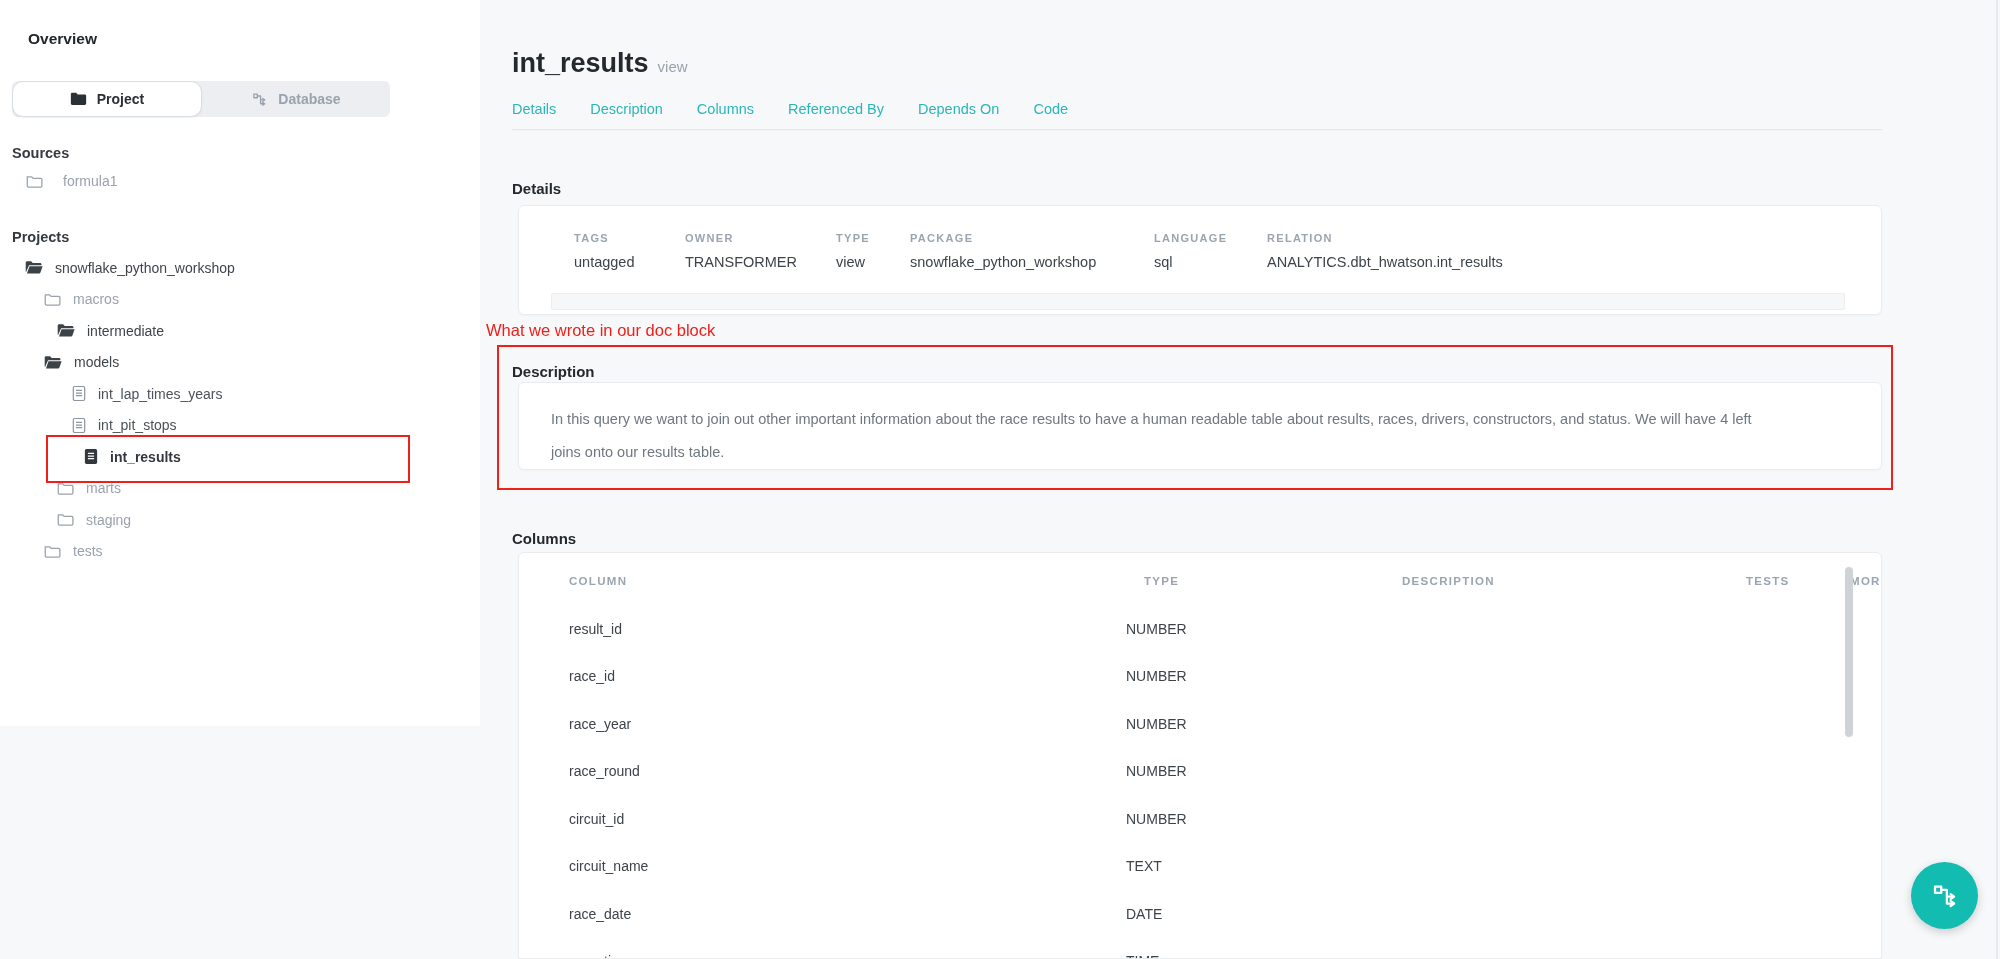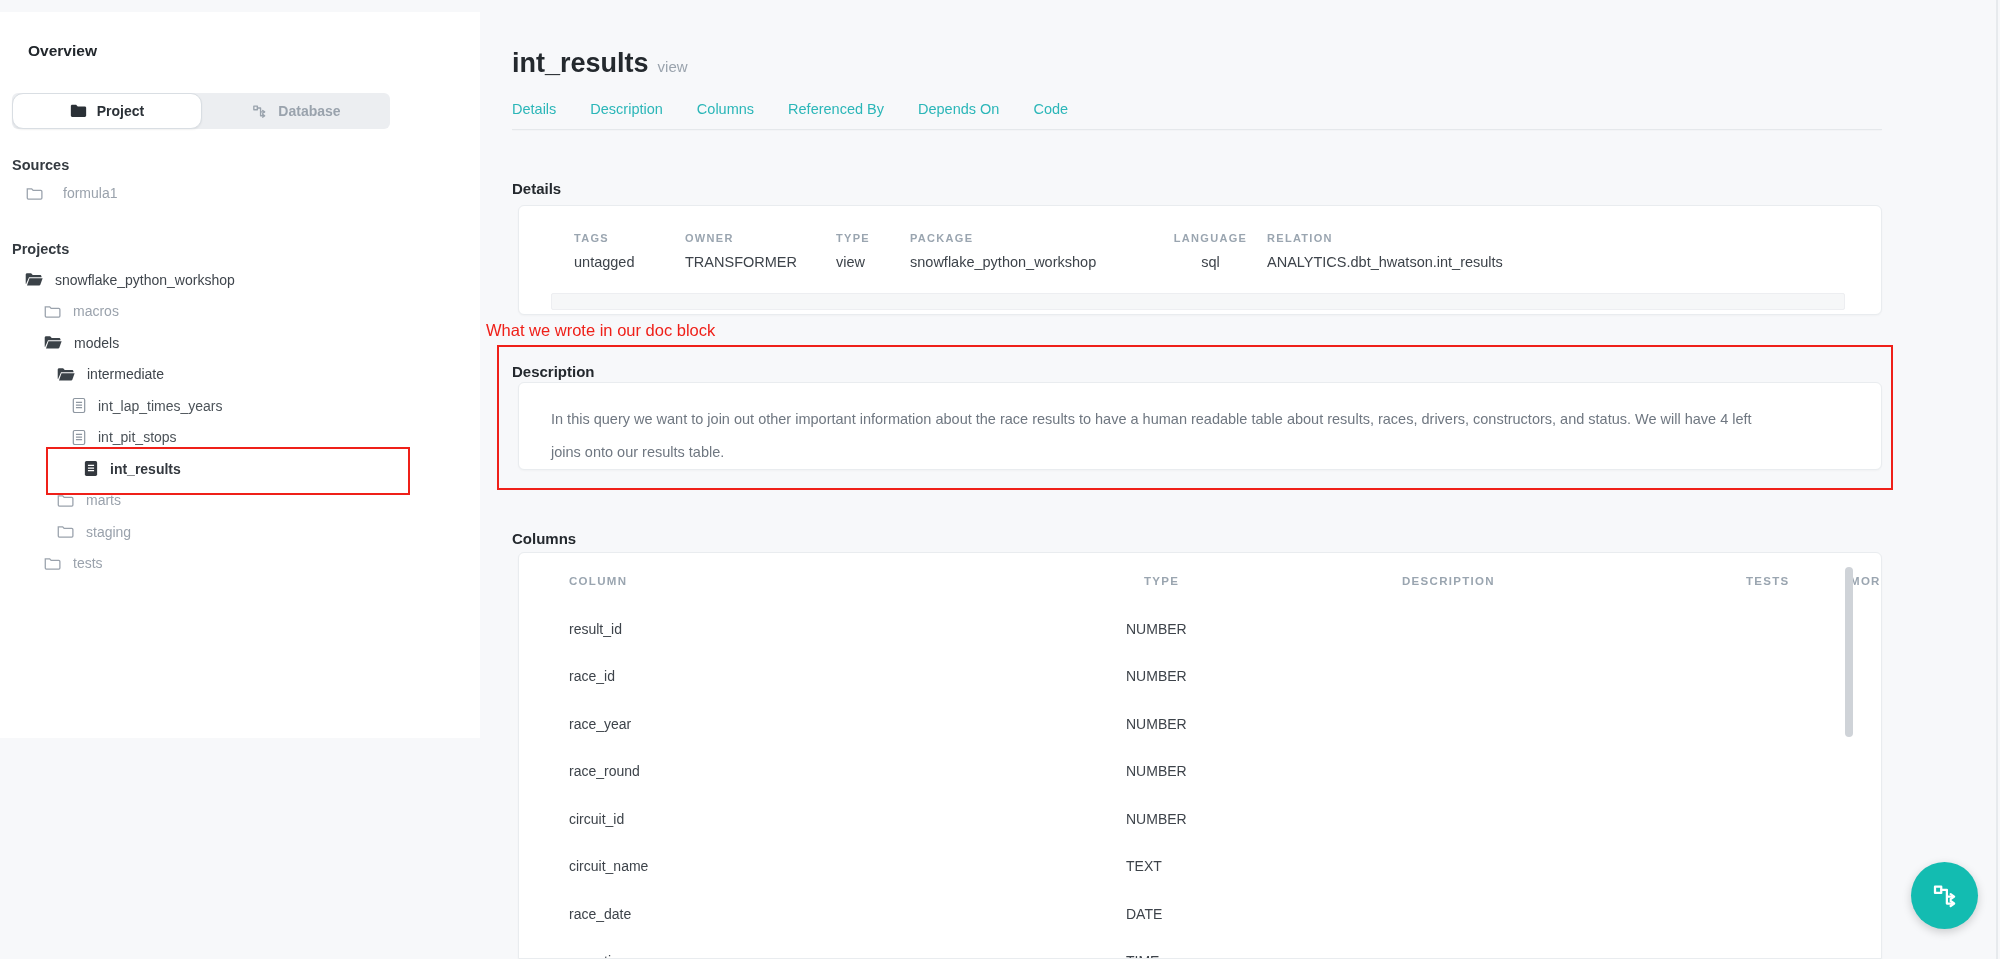--- a/index.html
+++ b/index.html
@@ -1,19 +1,19 @@
 <!DOCTYPE html>
 <html><head>
 <meta charset="utf-8">
 <style>
   html,body{margin:0;padding:0;background:#fff;}
   .page{position:relative;width:2000px;height:959px;overflow:hidden;background:#f7f8fa;
         font-family:"Liberation Sans",sans-serif;color:#24292e;}
   
-  .sidebar{position:absolute;left:0;top:12px;width:480px;height:726px;background:#ffffff;}
+  .sidebar{position:absolute;left:0;top:0;width:480px;height:726px;background:#ffffff;}
   .sb-heading{position:absolute;left:28px;top:30px;font-size:15.5px;font-weight:700;color:#22272c;}
   .toggle{position:absolute;left:12px;top:81px;width:378px;height:36px;background:#eceef1;border-radius:6px;}
   .toggle .seg{position:absolute;top:0;height:36px;display:flex;align-items:center;justify-content:center;
                gap:10px;font-size:14px;border:none;background:transparent;cursor:pointer;
                font-family:inherit;}
   .seg.active{left:0;width:190px;background:#fff;border:1px solid #d9dee3;border-radius:11px;
               box-shadow:0 1px 2px rgba(0,0,0,.06);font-weight:700;color:#2a3036;box-sizing:border-box;}
   .seg.inactive{left:190px;width:188px;color:#9aa3ad;font-weight:600;}
   .section-label{position:absolute;left:12px;font-size:14.5px;font-weight:700;color:#343a40;}
   .lbl-sources{top:145px;} .lbl-projects{top:229px;}
@@ -38,21 +38,21 @@
   .tab{font-size:14.5px;color:#2bb6b8;text-decoration:none;cursor:pointer;}
   .divider{position:absolute;left:512px;top:129px;width:1370px;height:1px;background:#e5e8eb;
            box-shadow:0 1px 1px rgba(0,0,0,.02);}
   .sec-heading{position:absolute;font-size:15px;font-weight:700;color:#24292e;}
   .card{position:absolute;background:#fff;border:1px solid #e9ecef;border-radius:6px;
         box-shadow:0 1px 2px rgba(0,0,0,.03);box-sizing:border-box;}
   .h-details{left:512px;top:168px;}
   .details-card{left:518px;top:205px;width:1364px;height:110px;padding-left:9px;}
   .fields{position:absolute;left:55px;top:26px;display:flex;}
   .field{display:flex;flex-direction:column;}
-  .f-0{width:111px;} .f-1{width:151px;} .f-2{width:74px;} .f-3{width:244px;} .f-4{width:113px;align-items:center;}
+  .f-0{width:111px;} .f-1{width:151px;} .f-2{width:74px;} .f-3{width:244px;} .f-4{width:113px;}
   .f-label{font-size:11px;font-weight:600;letter-spacing:1.3px;color:#9aa5b0;}
   .f-value{font-size:14.5px;color:#3d434a;margin-top:10px;}
   .details-strip{position:absolute;left:32px;right:36px;top:87px;height:15px;background:#f6f7f8;
                  border:1px solid #edeef1;border-radius:2px;}
   .annotation{position:absolute;left:486px;top:321px;font-size:16.5px;color:#ef2019;}
   .red-box-main{position:absolute;left:497px;top:345px;width:1396px;height:145px;
                 border:2px solid #ef2019;box-sizing:border-box;}
   .h-description{left:512px;top:351px;z-index:2;}
   .desc-card{left:518px;top:382px;width:1364px;height:88px;}
   .desc-body{position:absolute;left:32px;top:20px;max-width:1225px;font-size:14.5px;line-height:33px;color:#6f7781;}
@@ -125,38 +125,38 @@
 
       <div class="tree-item d2 muted">
         <span class="icn">
           <svg width="17" height="15" viewBox="0 0 20 17" fill="none" stroke="#9aa2ac" stroke-width="1.5">
               <path d="M1.5 3h5.2l1.7 1.9h9a1.3 1.3 0 0 1 1.3 1.3v7.5a1.3 1.3 0 0 1-1.3 1.3H2.8a1.3 1.3 0 0 1-1.3-1.3V3z"></path>
             </svg>
         </span>
         <span class="t-label">macros</span>
       </div>
 
-      <div class="tree-item d2">
+      <div class="tree-item d3">
         <span class="icn">
           <svg width="18" height="15" viewBox="0 0 20 16" fill="#3b4248">
               <path d="M.8 2.6C.8 1.7 1.5 1 2.4 1h4.4l1.8 1.9h8.1c.9 0 1.6.7 1.6 1.6v1H4.5L1.2 13 .8 12.6V2.6z"></path>
               <path d="M5 6.6h14.6l-2.6 7.2c-.2.5-.7.8-1.2.8H2.2L5 6.6z"></path>
             </svg>
         </span>
-        <span class="t-label">models</span>
-      </div>
-
-      <div class="tree-item d3">
+        <span class="t-label">intermediate</span>
+      </div>
+
+      <div class="tree-item d2">
         <span class="icn">
           <svg width="18" height="15" viewBox="0 0 20 16" fill="#3b4248">
               <path d="M.8 2.6C.8 1.7 1.5 1 2.4 1h4.4l1.8 1.9h8.1c.9 0 1.6.7 1.6 1.6v1H4.5L1.2 13 .8 12.6V2.6z"></path>
               <path d="M5 6.6h14.6l-2.6 7.2c-.2.5-.7.8-1.2.8H2.2L5 6.6z"></path>
             </svg>
         </span>
-        <span class="t-label">intermediate</span>
+        <span class="t-label">models</span>
       </div>
 
       <div class="tree-item d4 filetxt">
         <span class="icn">
           <svg width="14" height="17" viewBox="0 0 16 19" fill="none" stroke="#8e97a1" stroke-width="1.4">
               <rect x="1.5" y="1.5" width="13" height="16" rx="1.6"></rect>
               <path d="M4.5 6h7M4.5 9h7M4.5 12h7"></path>
             </svg>
         </span>
         <span class="t-label">int_lap_times_years</span>

